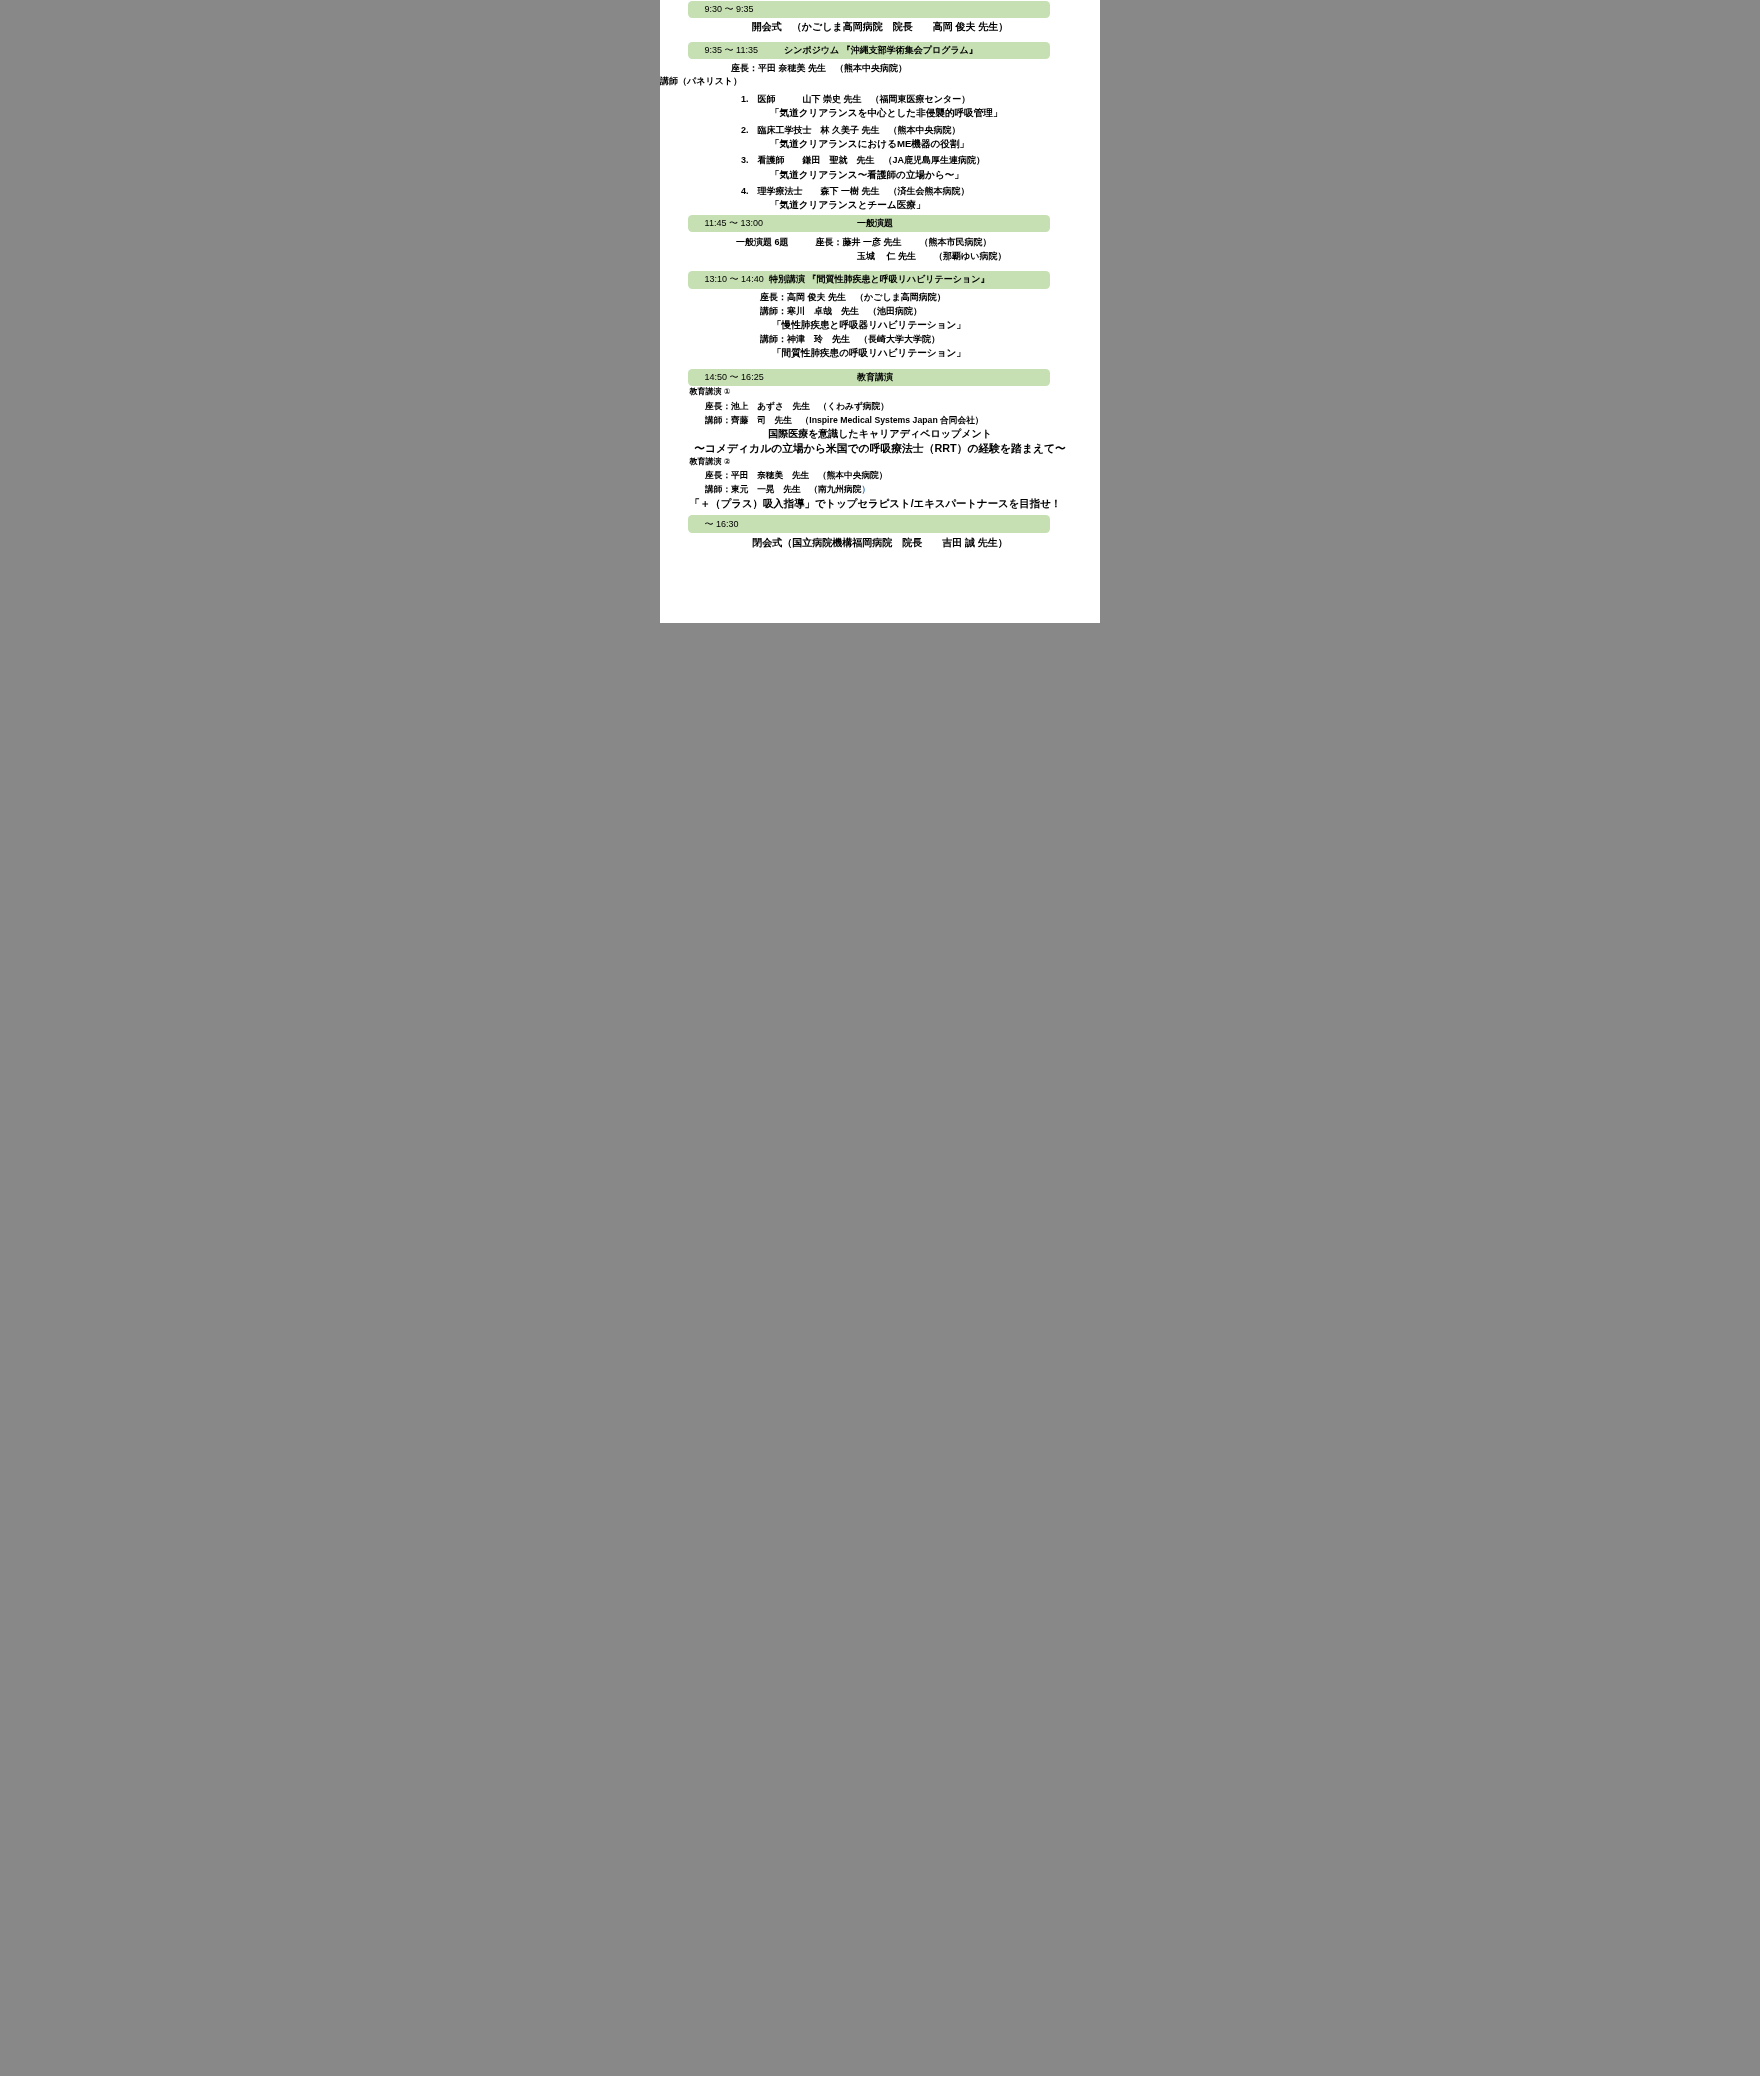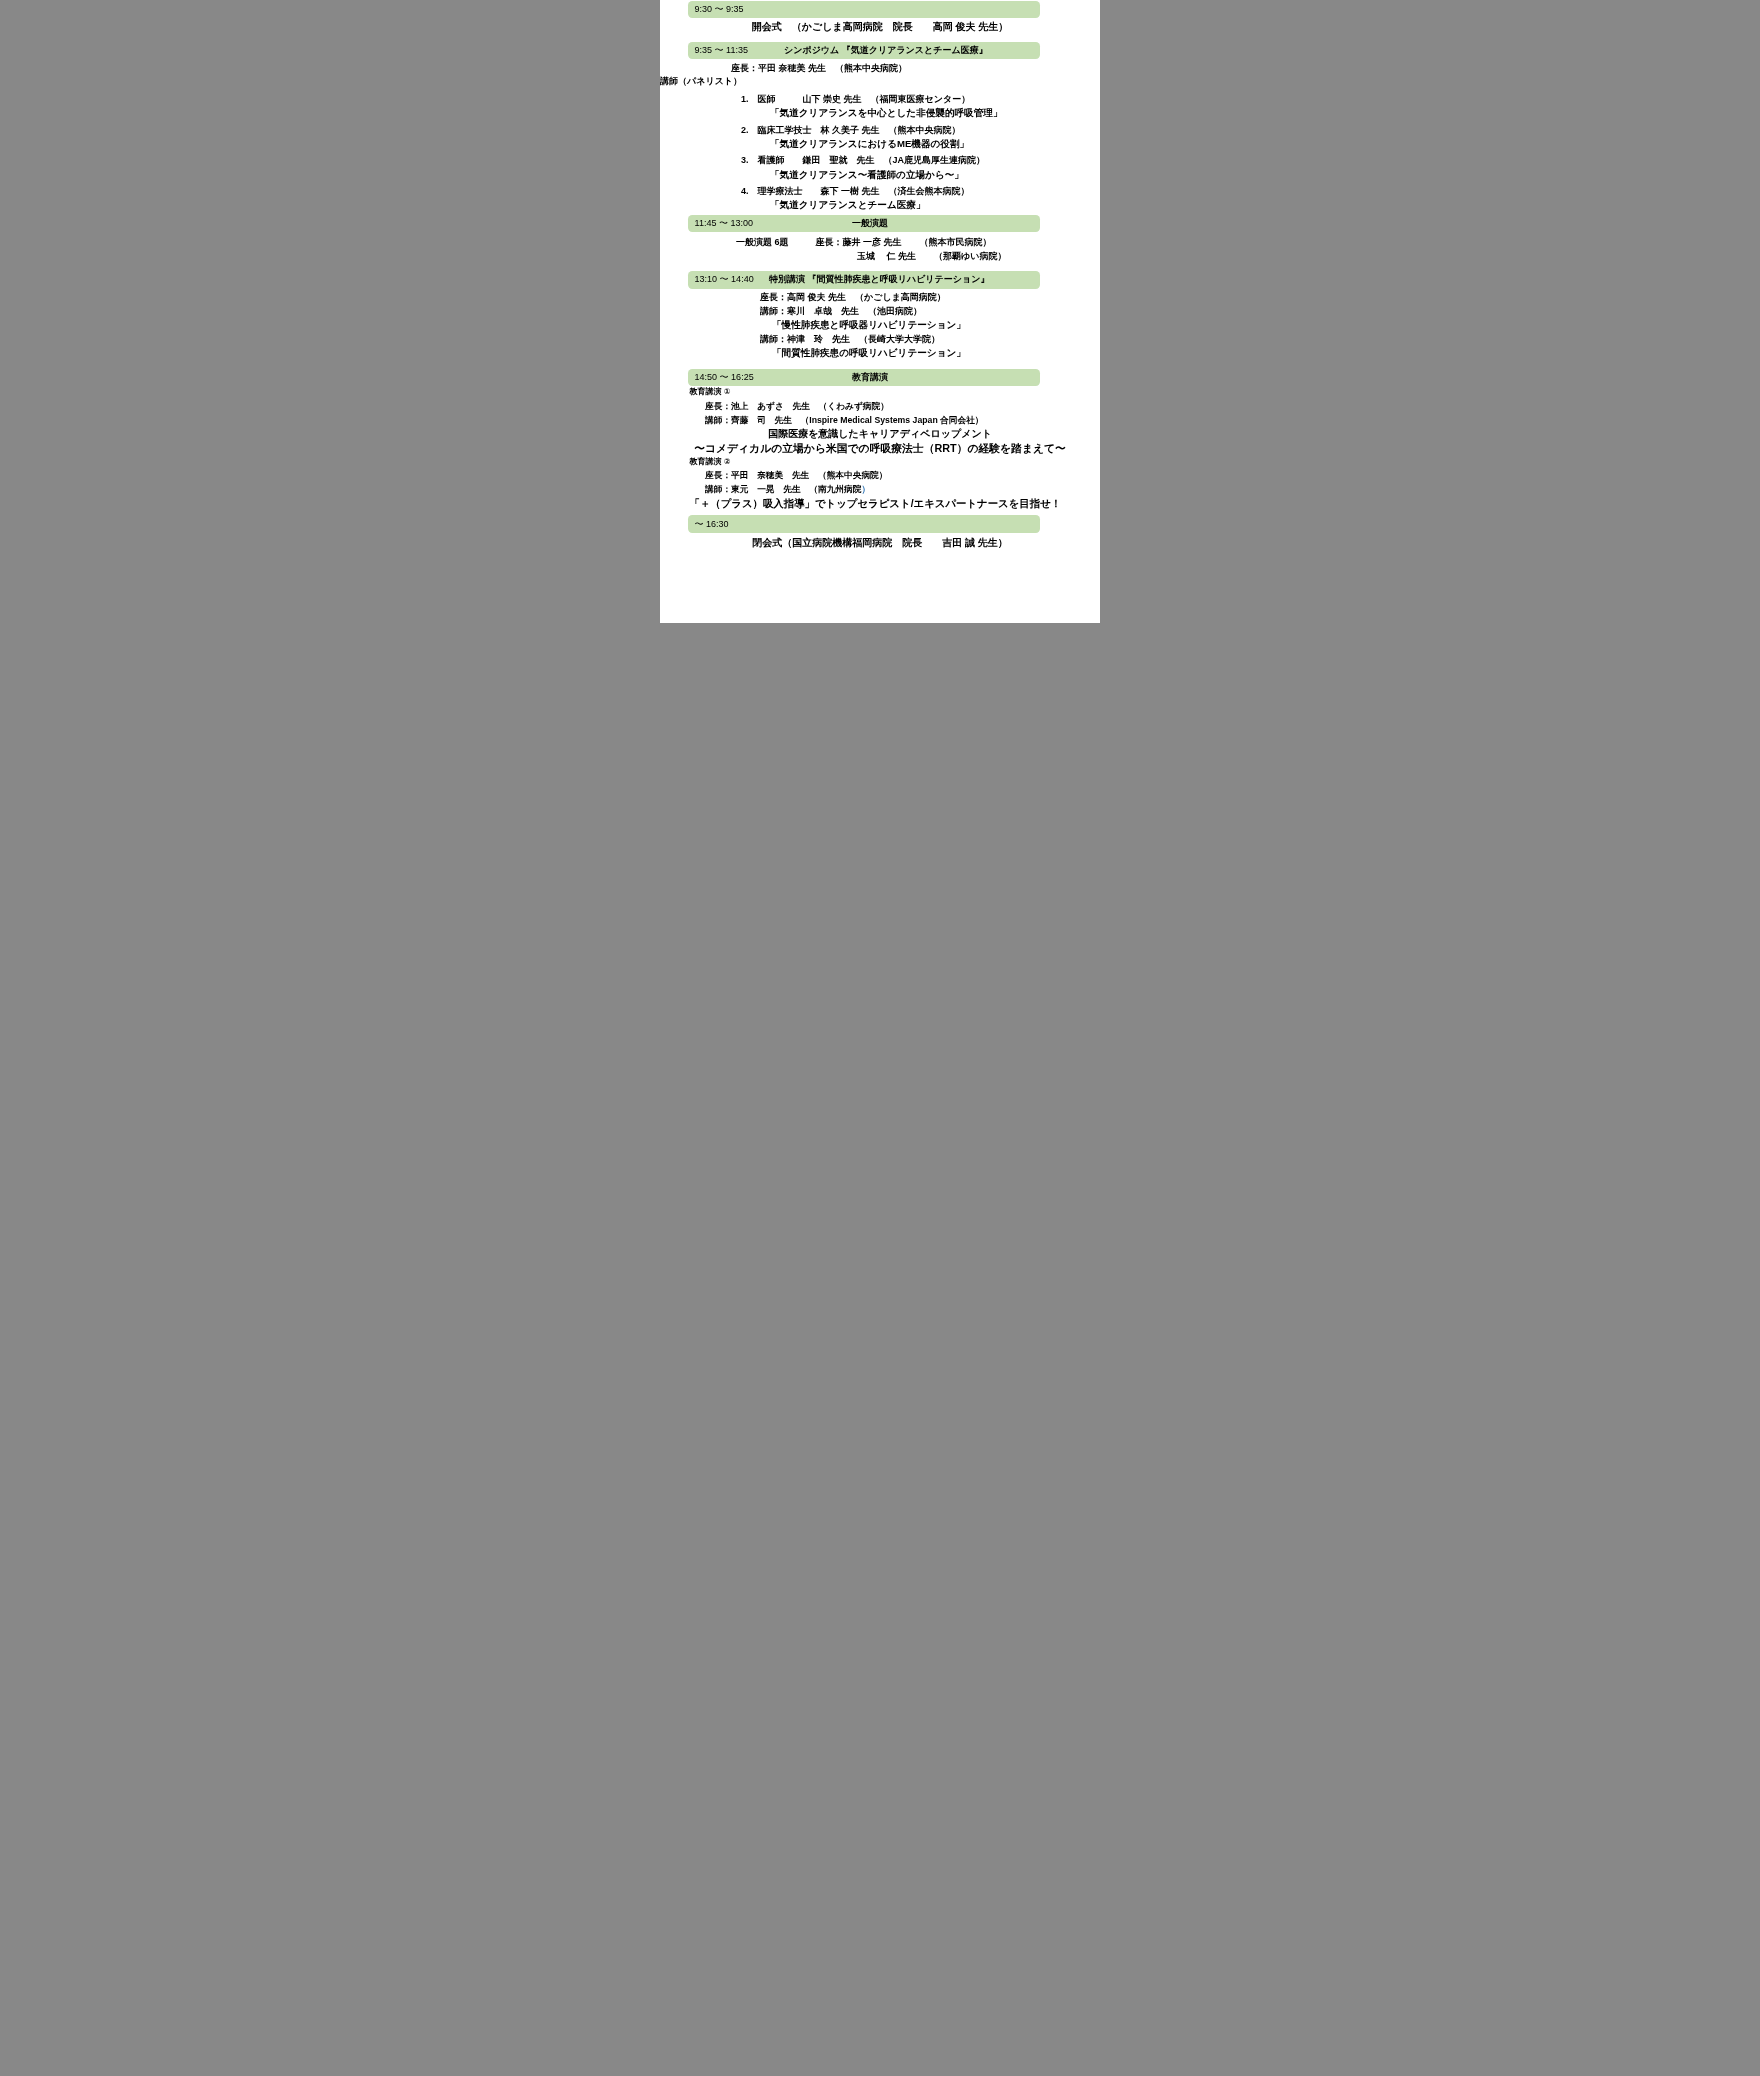--- a/index.html
+++ b/index.html
@@ -21,21 +21,21 @@
       repeating-linear-gradient(45deg, var(--lattice-green) 0, var(--lattice-green) 0.8px, transparent 0.8px, transparent 4.6px),
       repeating-linear-gradient(135deg, var(--lattice-green) 0, var(--lattice-green) 0.8px, transparent 0.8px, transparent 4.6px);
     display:flex;flex-direction:column;justify-content:center;align-items:center;
   }
   .banner .t1,.banner .t2{
     font-size:18px;font-weight:900;line-height:1.22;letter-spacing:0px;
     color:#000;white-space:nowrap;
   }
   .bar{
     margin-left:28px;width:352px;height:17.4px;background:var(--bar-green);
-    border-radius:4.2px;position:relative;display:flex;align-items:center;
+    border-radius:4.2px;position:relative;display:flex;align-items:center;padding-left:10px;
   }
   .bar .time{margin-left:6.6px;font-size:9px;font-weight:500;white-space:nowrap;}
   .bar .bar-title{position:absolute;font-size:9px;font-weight:600;white-space:nowrap;}
   .bar .bar-title.pos-symposium{left:96px;}
   .bar .bar-title.pos-special{left:81px;}
   .bar .bar-title.pos-center{left:12px;right:0;text-align:center;}
   .ln{font-size:9px;line-height:13.3px;font-weight:600;white-space:nowrap;}
   .lh34{line-height:14px;}
   .quote{font-size:9.6px;}
   .big{font-size:10px;}
@@ -52,21 +52,21 @@
 <div class="page">
 
 
   <div class="bar" style="margin-top:0.8px;">
     <span class="time">9:30 〜 9:35</span>
   </div>
   <div class="ln lh34 big center" style="margin-top:2.1px;">開会式　（かごしま高岡病院　院長　　高岡 俊夫 先生）</div>
 
   <div class="bar" style="margin-top:7.5px;">
     <span class="time">9:35 〜 11:35</span>
-    <span class="bar-title pos-symposium">シンポジウム 『気道クリアランスとチーム医療』</span>
+    <span class="bar-title pos-symposium">シンポジウム 『沖縄支部学術集会プログラム』</span>
   </div>
   <div class="ln" style="margin-top:2.9px;margin-left:71px;">座長：平田 奈穂美 先生　（熊本中央病院）</div>
   <div class="ln" style="">講師（パネリスト）</div>
 
   <div class="ln" style="margin-top:4.2px;margin-left:81px;">1.　医師　　　山下 崇史 先生　（福岡東医療センター）</div>
   <div class="ln quote" style="margin-left:110px;">「気道クリアランスを中心とした非侵襲的呼吸管理」</div>
   <div class="ln" style="margin-top:4.2px;margin-left:81px;">2.　臨床工学技士　林 久美子 先生　（熊本中央病院）</div>
   <div class="ln quote" style="margin-left:110px;">「気道クリアランスにおけるME機器の役割」</div>
   <div class="ln" style="margin-top:4.2px;margin-left:81px;">3.　看護師　　鎌田　聖就　先生　（JA鹿児島厚生連病院）</div>
   <div class="ln quote" style="margin-left:110px;">「気道クリアランス〜看護師の立場から〜」</div>

